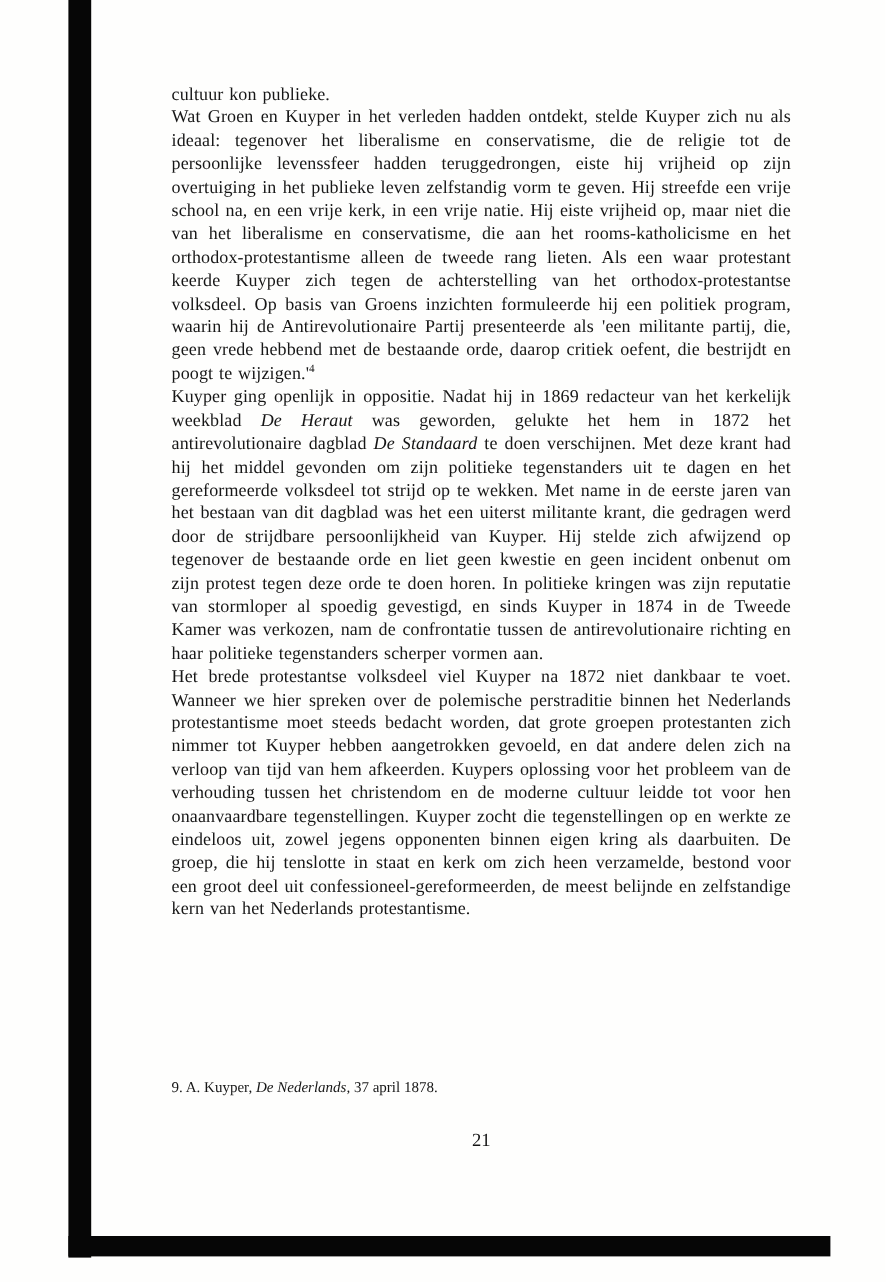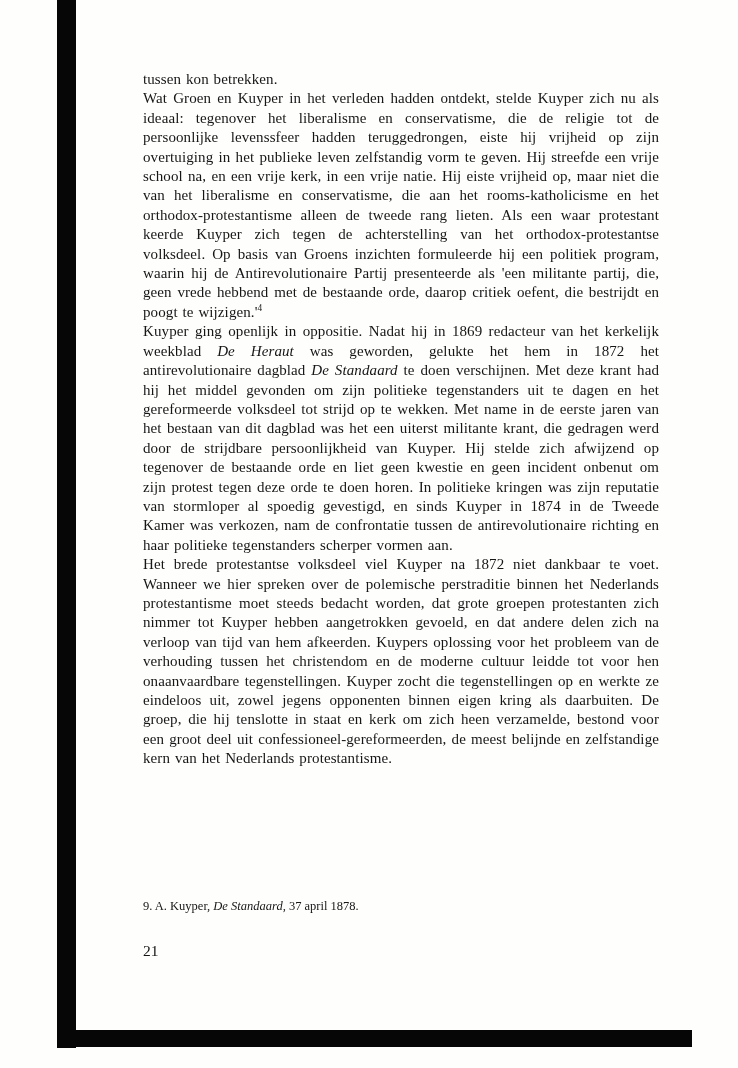--- a/index.html
+++ b/index.html
@@ -61,37 +61,37 @@
     width: 516px;
     font-size: 12.5px;
     line-height: 16px;
   }
   .footnote i { font-style: italic; }
   .page-number {
     position: absolute;
     left: 143px;
     top: 942px;
     width: 516px;
-    text-align: left;
+    text-align: center;
     font-size: 15.5px;
     color: #141414;
   }
 </style>
 </head>
 <body>
 
 <div class="page">
 
   <div class="scan-spine-bar"></div>
   <div class="scan-bottom-bar"></div>
 
   <div class="text-block">
-    <p><span>tussen kon betrekken.</span></p>
+    <p><span>cultuur kon publieke.</span></p>
     <p><span>Wat Groen en Kuyper in het verleden hadden ontdekt, stelde Kuyper zich nu als ideaal: tegenover het liberalisme en conservatisme, die de religie tot de persoonlijke levenssfeer hadden teruggedrongen, eiste hij vrijheid op zijn overtuiging in het publieke leven zelfstandig vorm te geven. Hij streefde een vrije school na, en een vrije kerk, in een vrije natie. Hij eiste vrijheid op, maar niet die van het liberalisme en conservatisme, die aan het rooms-katholicisme en het orthodox-protestantisme alleen de tweede rang lieten. Als een waar protestant keerde Kuyper zich tegen de achterstelling van het orthodox-protestantse volksdeel. Op basis van Groens inzichten formuleerde hij een politiek program, waarin hij de Antirevolutionaire Partij presenteerde als 'een militante partij, die, geen vrede hebbend met de bestaande orde, daarop critiek oefent, die bestrijdt en poogt te wijzigen.'</span><sup>4</sup></p>
     <p><span>Kuyper ging openlijk in oppositie. Nadat hij in 1869 redacteur van het kerkelijk weekblad </span><i>De Heraut</i><span> was geworden, gelukte het hem in 1872 het antirevolutionaire dagblad </span><i>De Standaard</i><span> te doen verschijnen. Met deze krant had hij het middel gevonden om zijn politieke tegenstanders uit te dagen en het gereformeerde volksdeel tot strijd op te wekken. Met name in de eerste jaren van het bestaan van dit dagblad was het een uiterst militante krant, die gedragen werd door de strijdbare persoonlijkheid van Kuyper. Hij stelde zich afwijzend op tegenover de bestaande orde en liet geen kwestie en geen incident onbenut om zijn protest tegen deze orde te doen horen. In politieke kringen was zijn reputatie van stormloper al spoedig gevestigd, en sinds Kuyper in 1874 in de Tweede Kamer was verkozen, nam de confrontatie tussen de antirevolutionaire richting en haar politieke tegenstanders scherper vormen aan.</span></p>
     <p><span>Het brede protestantse volksdeel viel Kuyper na 1872 niet dankbaar te voet. Wanneer we hier spreken over de polemische perstraditie binnen het Nederlands protestantisme moet steeds bedacht worden, dat grote groepen protestanten zich nimmer tot Kuyper hebben aangetrokken gevoeld, en dat andere delen zich na verloop van tijd van hem afkeerden. Kuypers oplossing voor het probleem van de verhouding tussen het christendom en de moderne cultuur leidde tot voor hen onaanvaardbare tegenstellingen. Kuyper zocht die tegenstellingen op en werkte ze eindeloos uit, zowel jegens opponenten binnen eigen kring als daarbuiten. De groep, die hij tenslotte in staat en kerk om zich heen verzamelde, bestond voor een groot deel uit confessioneel-gereformeerden, de meest belijnde en zelfstandige kern van het Nederlands protestantisme.</span></p>
   </div>
 
-  <div class="footnote"><span>9.  A. Kuyper, </span><i>De Standaard,</i><span> 37 april 1878.</span></div>
+  <div class="footnote"><span>9.  A. Kuyper, </span><i>De Nederlands,</i><span> 37 april 1878.</span></div>
 
   <div class="page-number">21</div>
 
 </div>
 
 </body></html>

